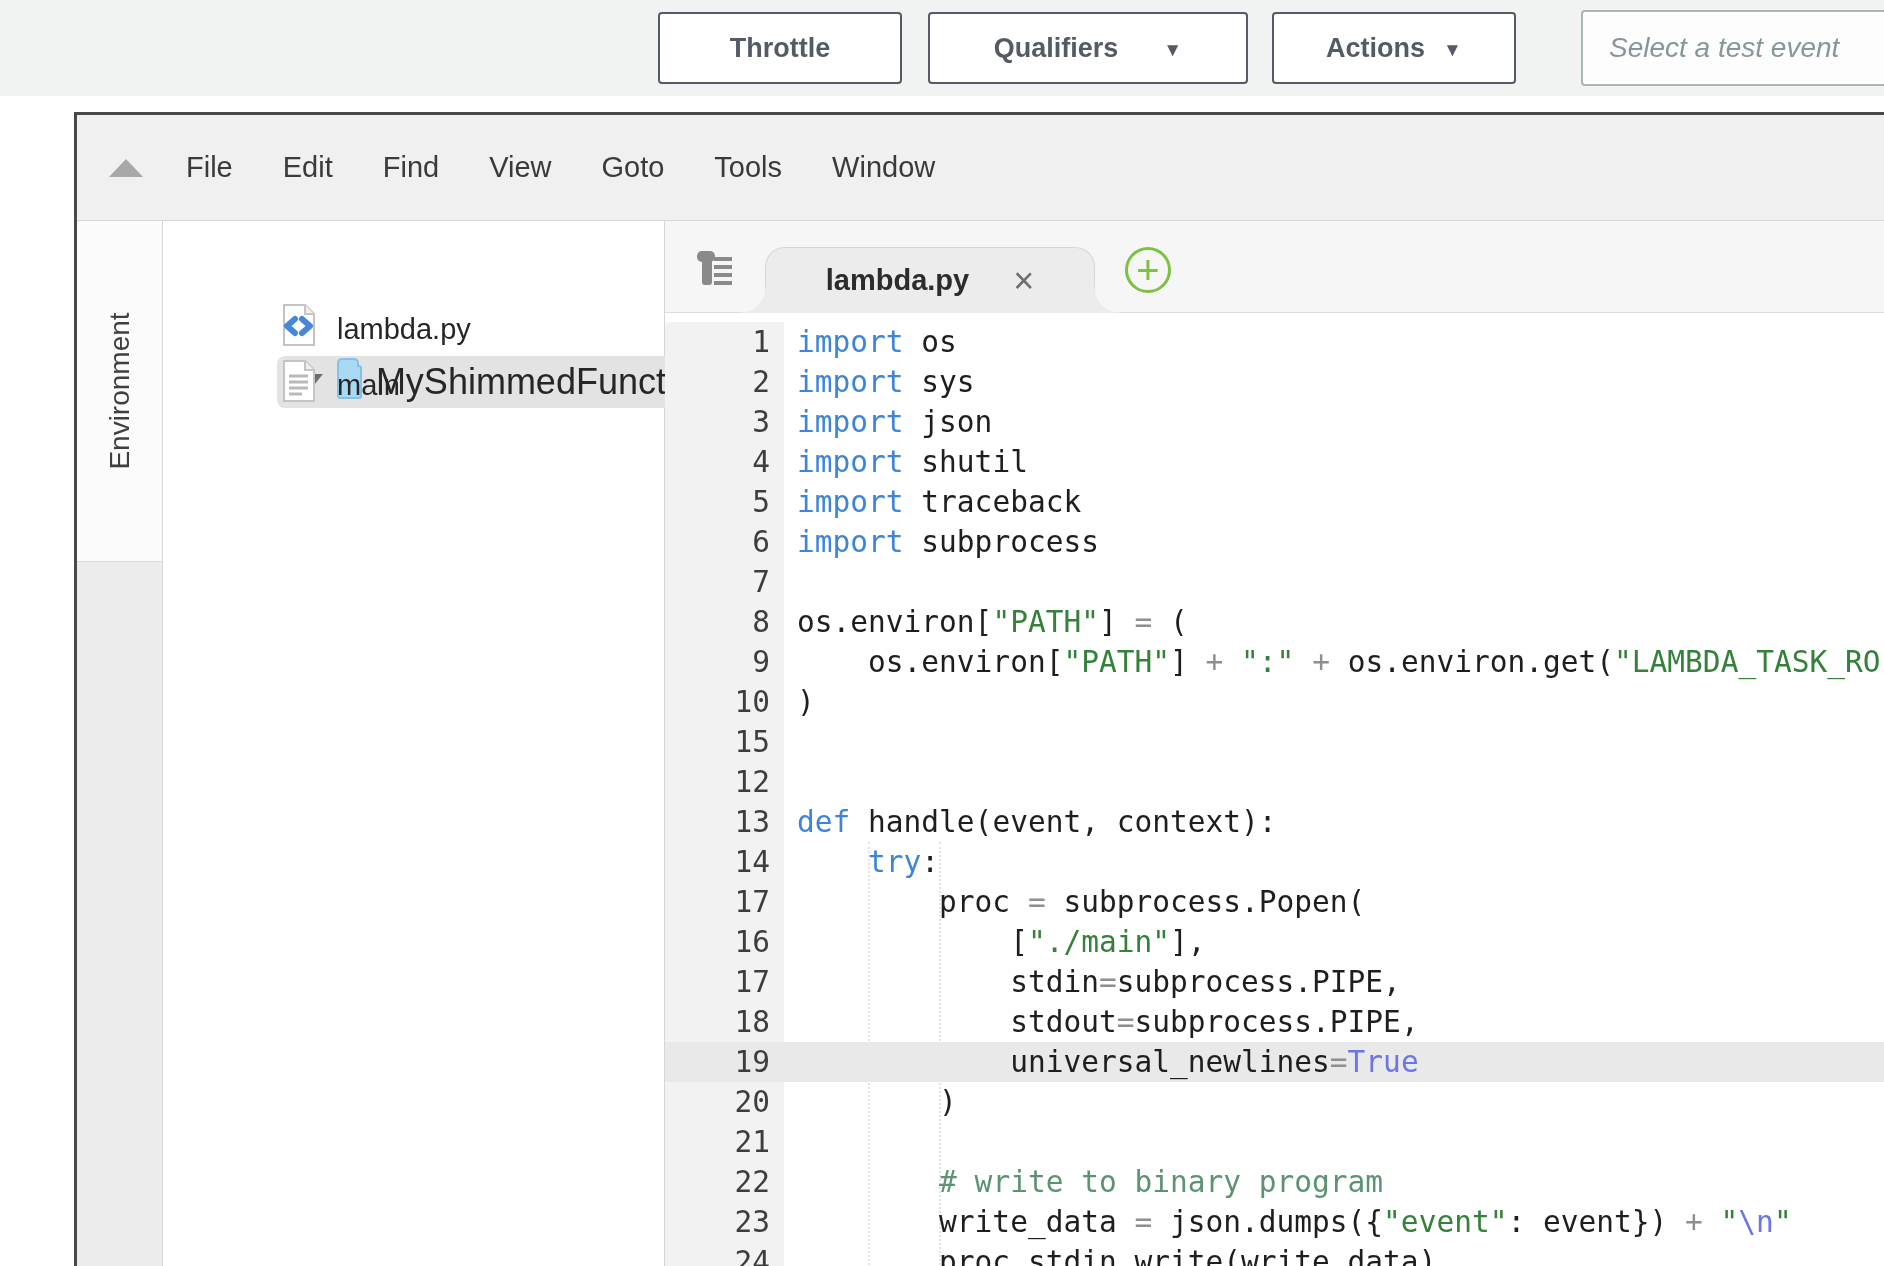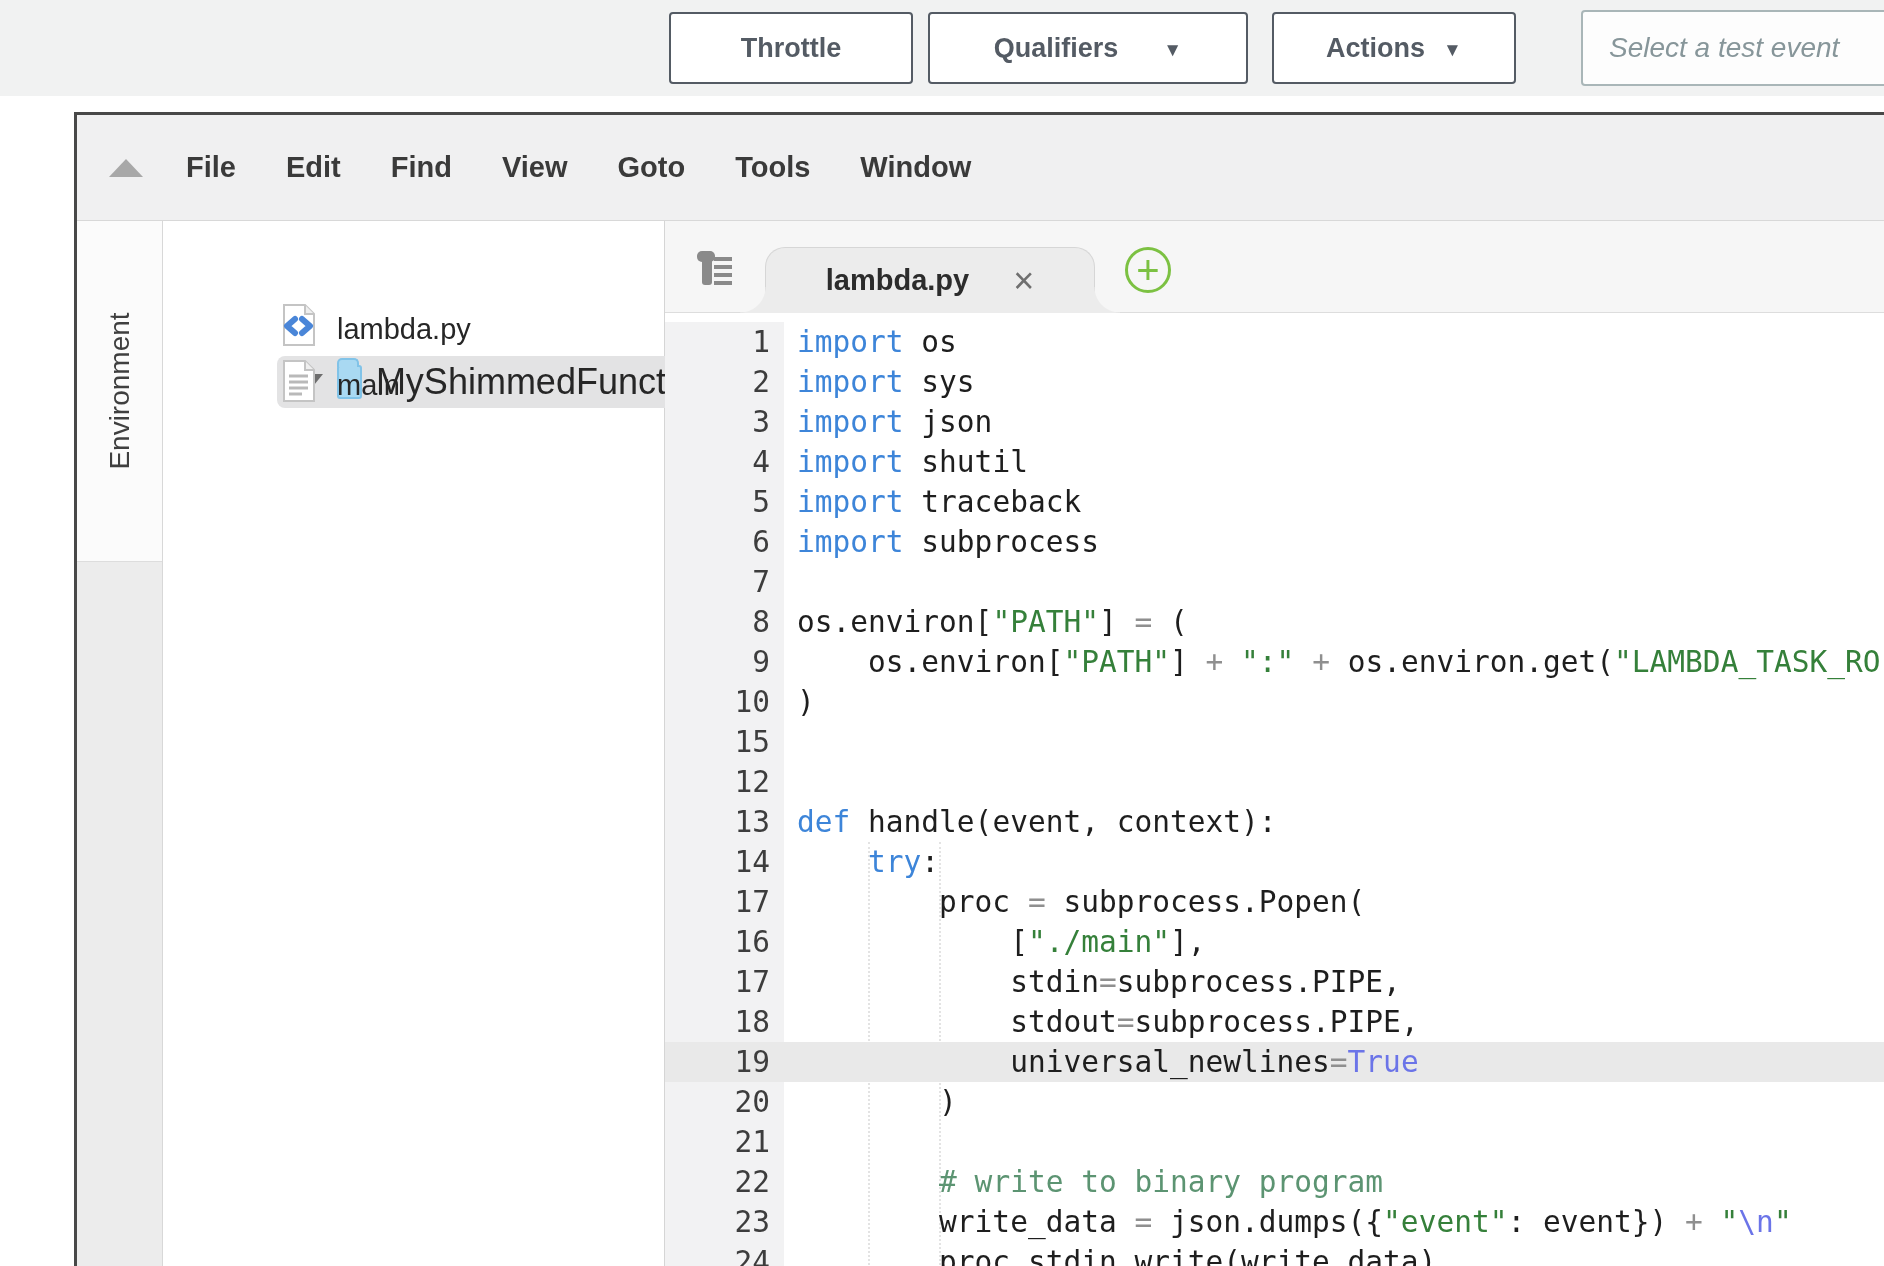--- a/index.html
+++ b/index.html
@@ -7,38 +7,38 @@
         font-family:"Liberation Sans",sans-serif;}
 
   
   .header{position:absolute;left:0;top:0;width:100%;height:96px;background:#f1f2f2;}
   .fn-title{position:absolute;left:0;top:50%;transform:translateY(-52%);
             font-size:46px;color:#1b222c;letter-spacing:-1px;white-space:nowrap;}
   .hbtn{position:absolute;top:12px;height:72px;background:#fff;border:2px solid #545b64;
         border-radius:4px;color:#545b64;font-weight:bold;font-size:27px;
         display:flex;align-items:center;justify-content:center;gap:18px;
         box-sizing:border-box;cursor:pointer;}
-  .btn-throttle{left:658px;width:244px;margin-left:11px;}
+  .btn-throttle{left:658px;width:244px;}
   .btn-qualifiers{left:928px;width:320px;gap:45px;}
   .btn-actions{left:1272px;width:244px;}
   .caret{font-size:19px;margin-top:3px;}
   .select-box{position:absolute;left:1581px;top:10px;width:360px;height:76px;background:#fdfdfd;
         border:2px solid #a9b6b8;border-radius:4px;display:flex;align-items:center;
         padding-left:26px;font-style:italic;color:#87969a;font-size:28px;box-sizing:border-box;}
 
   
   .ide{position:absolute;left:74px;top:112px;right:-3px;bottom:-3px;background:#fff;
        border-top:3px solid #484848;border-left:3px solid #484848;}
 
   .menubar{position:absolute;left:0;top:0;right:0;height:105px;background:#f0f0f1;
            border-bottom:1px solid #d8d8d8;display:flex;align-items:center;}
   .collapse{width:0;height:0;margin-left:32px;
             border-left:17px solid transparent;border-right:17px solid transparent;
             border-bottom:18px solid #a8a8a8;}
-  .menu-items{display:flex;margin-left:18px;font-weight:bold;}
+  .menu-items{display:flex;margin-left:18px;}
   .menu-item{padding:0 25px;font-size:29px;color:#3a3a3a;cursor:default;}
 
   .side-strip{position:absolute;left:0;top:106px;width:86px;bottom:0;background:#ececec;
               border-right:1px solid #d8d8d8;box-sizing:border-box;}
   .env-tab{position:absolute;left:0;top:0;width:100%;height:340px;background:#fbfbfb;
            border-bottom:1px solid #ddd;display:flex;align-items:center;justify-content:center;}
   .env-label{transform:rotate(-90deg);font-size:28px;color:#3f3f3f;white-space:nowrap;}
 
   
   .tree{position:absolute;left:87px;top:106px;width:501px;bottom:0;background:#fff;

